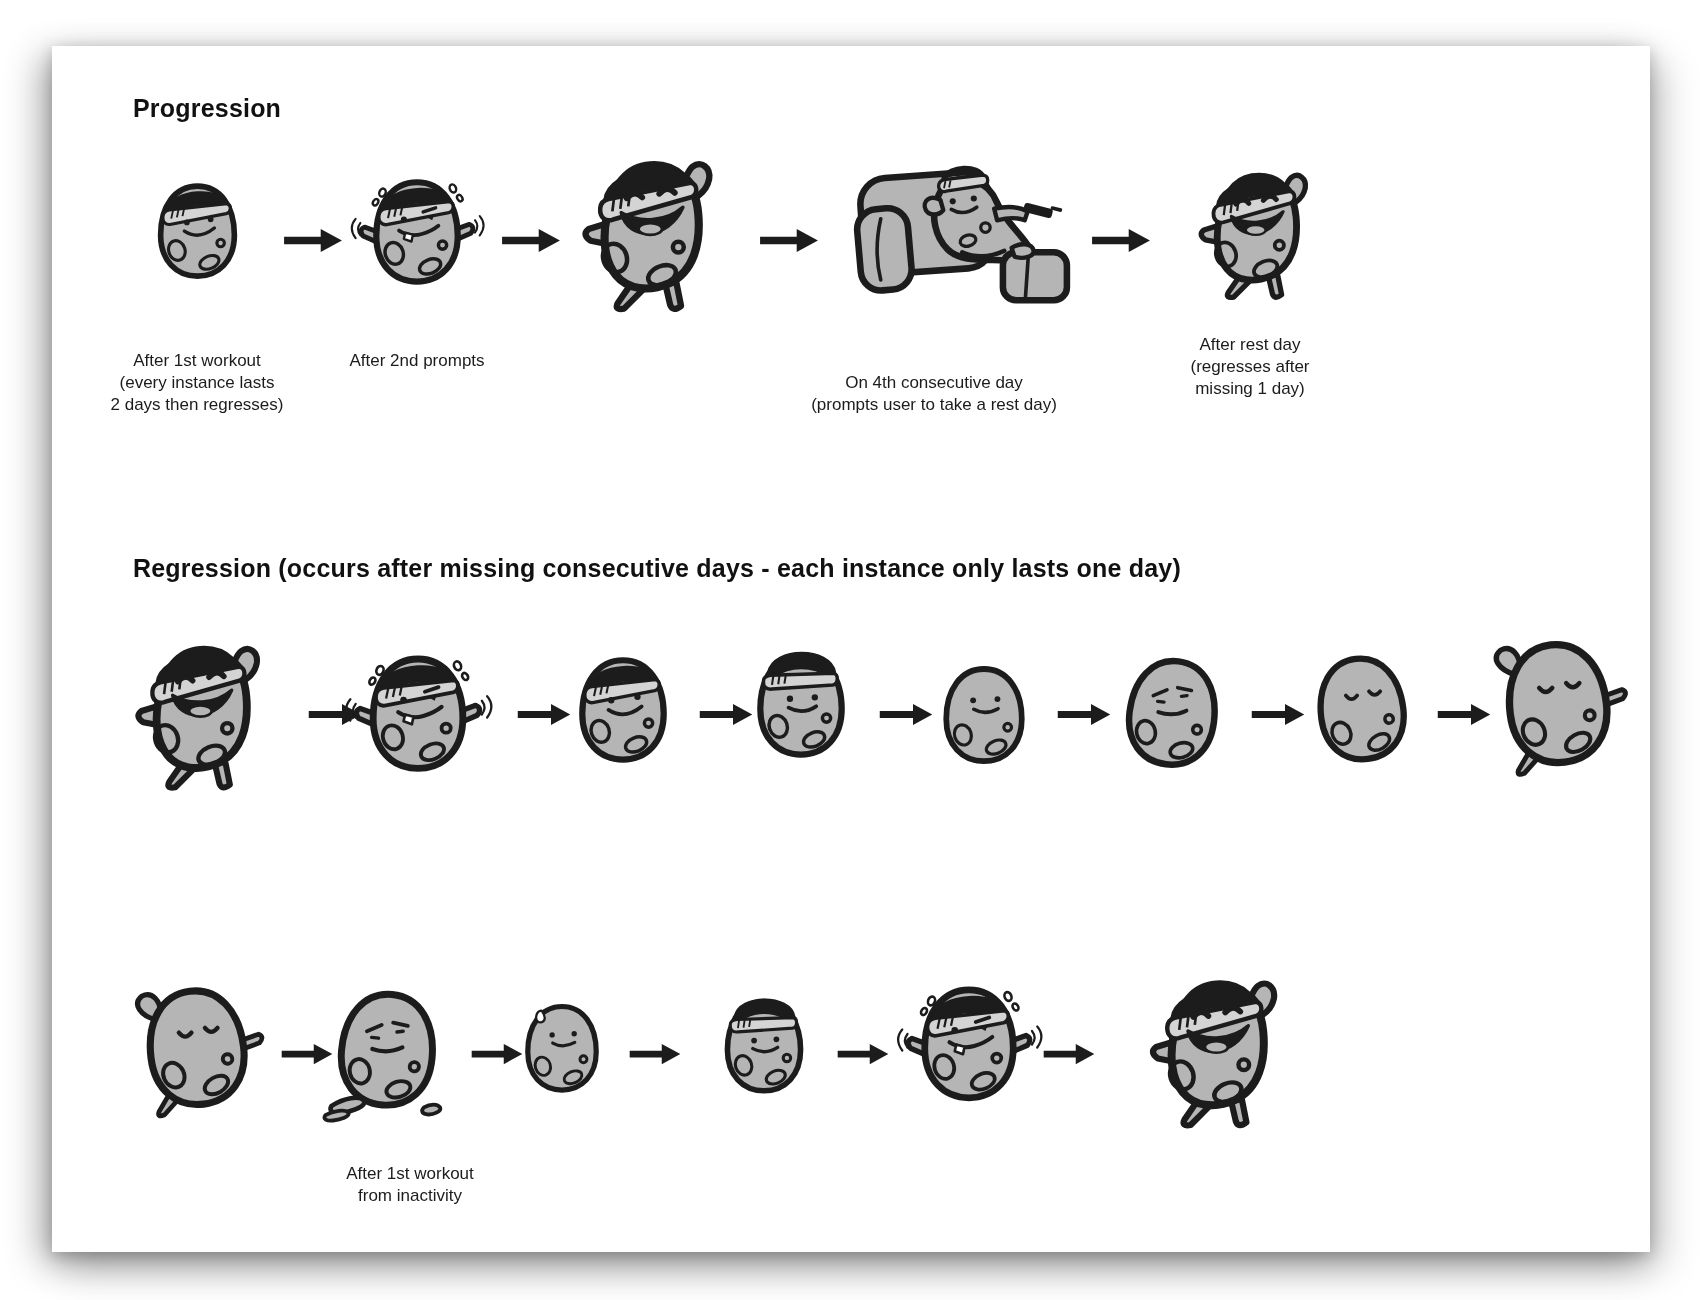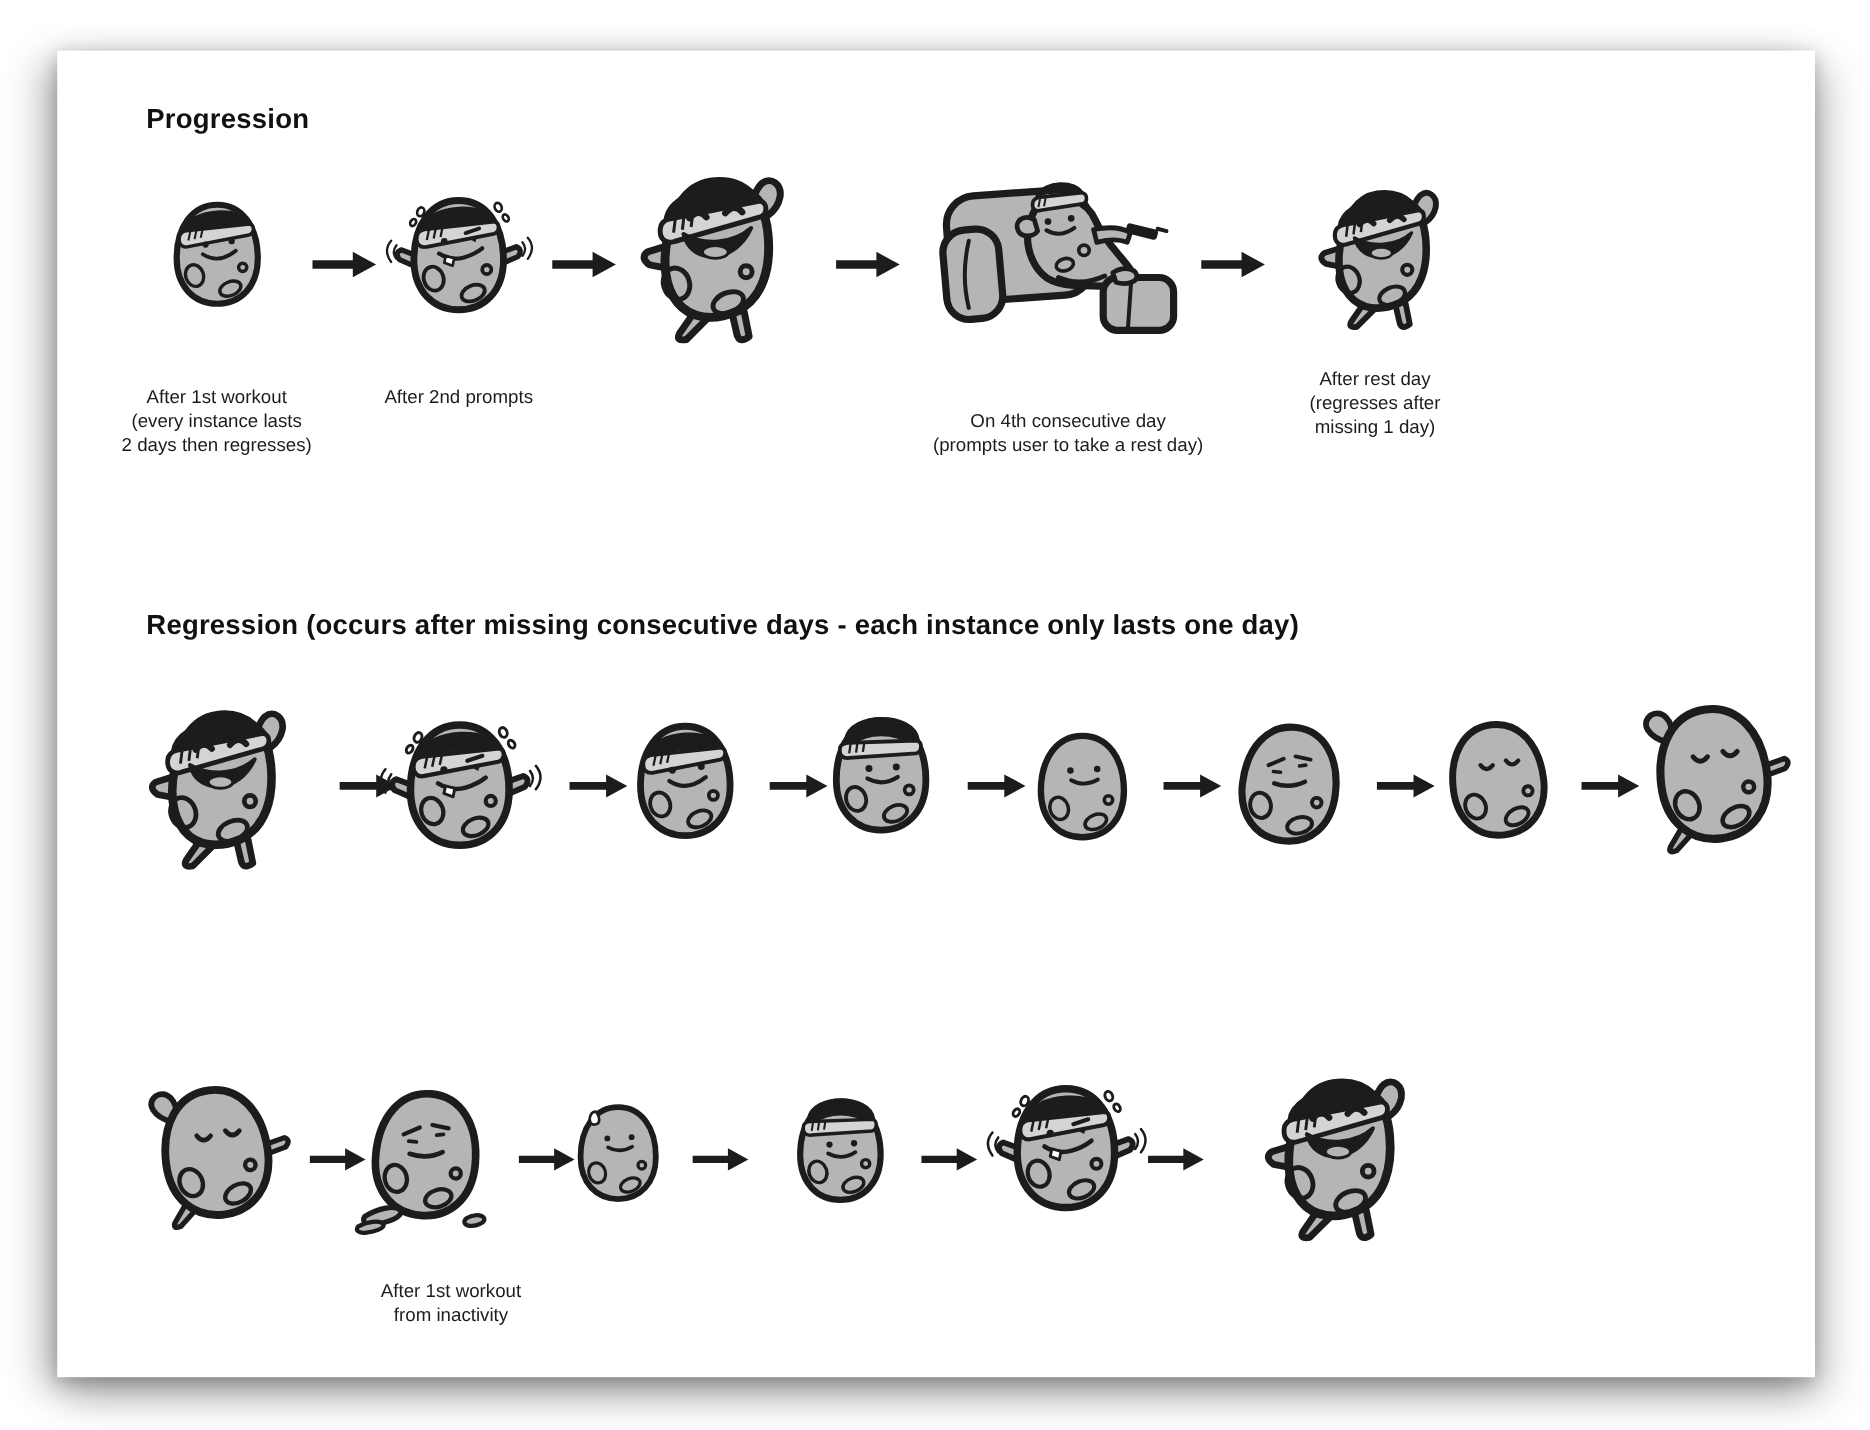--- a/index.html
+++ b/index.html
@@ -237,21 +237,21 @@
       <use href="#p-arrow"></use>
     </svg>
   <svg class="char" style="left:1126px;top:104px;width:160px;height:160px">
       <use href="#p-flexing"></use>
     </svg>
 
   <div class="caption" style="left:35px;top:304px;width:220px">After 1st workout
 (every instance lasts
 2 days then regresses)</div>
   <div class="caption" style="left:265px;top:304px;width:200px">After 2nd prompts</div>
-  <div class="caption" style="left:769px;top:326px;width:300px">On 4th consecutive day
+  <div class="caption" style="left:732px;top:326px;width:300px">On 4th consecutive day
 (prompts user to take a rest day)</div>
   <div class="caption" style="left:1098px;top:288px;width:200px">After rest day
 (regresses after
 missing 1 day)</div>
 
   <div class="heading" style="left:81px;top:508px">Regression (occurs after missing consecutive days - each instance only lasts one day)</div>
 
   <svg class="char" style="left:60px;top:574px;width:182px;height:182px">
       <use href="#p-flexing"></use>
     </svg>

